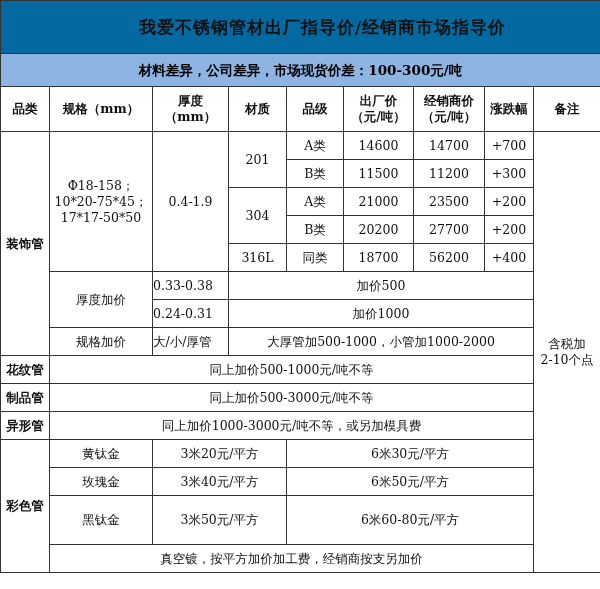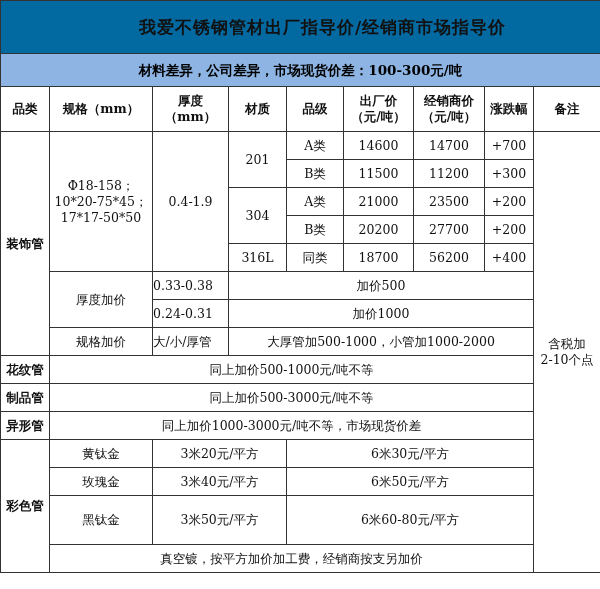--- a/index.html
+++ b/index.html
@@ -103,21 +103,21 @@
   <tr class="r29">
     <td class="bold">花纹管</td>
     <td colspan="7">同上加价500-1000元/吨不等</td>
   </tr>
   <tr class="r29">
     <td class="bold">制品管</td>
     <td colspan="7">同上加价500-3000元/吨不等</td>
   </tr>
   <tr class="r29">
     <td class="bold">异形管</td>
-    <td colspan="7">同上加价1000-3000元/吨不等，市场现货价差</td>
+    <td colspan="7">同上加价1000-3000元/吨不等，或另加模具费</td>
   </tr>
 
   <tr class="r29">
     <td rowspan="4" class="bold">彩色管</td>
     <td>黄钛金</td>
     <td colspan="2">3米20元/平方</td>
     <td colspan="4">6米30元/平方</td>
   </tr>
   <tr class="r29">
     <td>玫瑰金</td>

